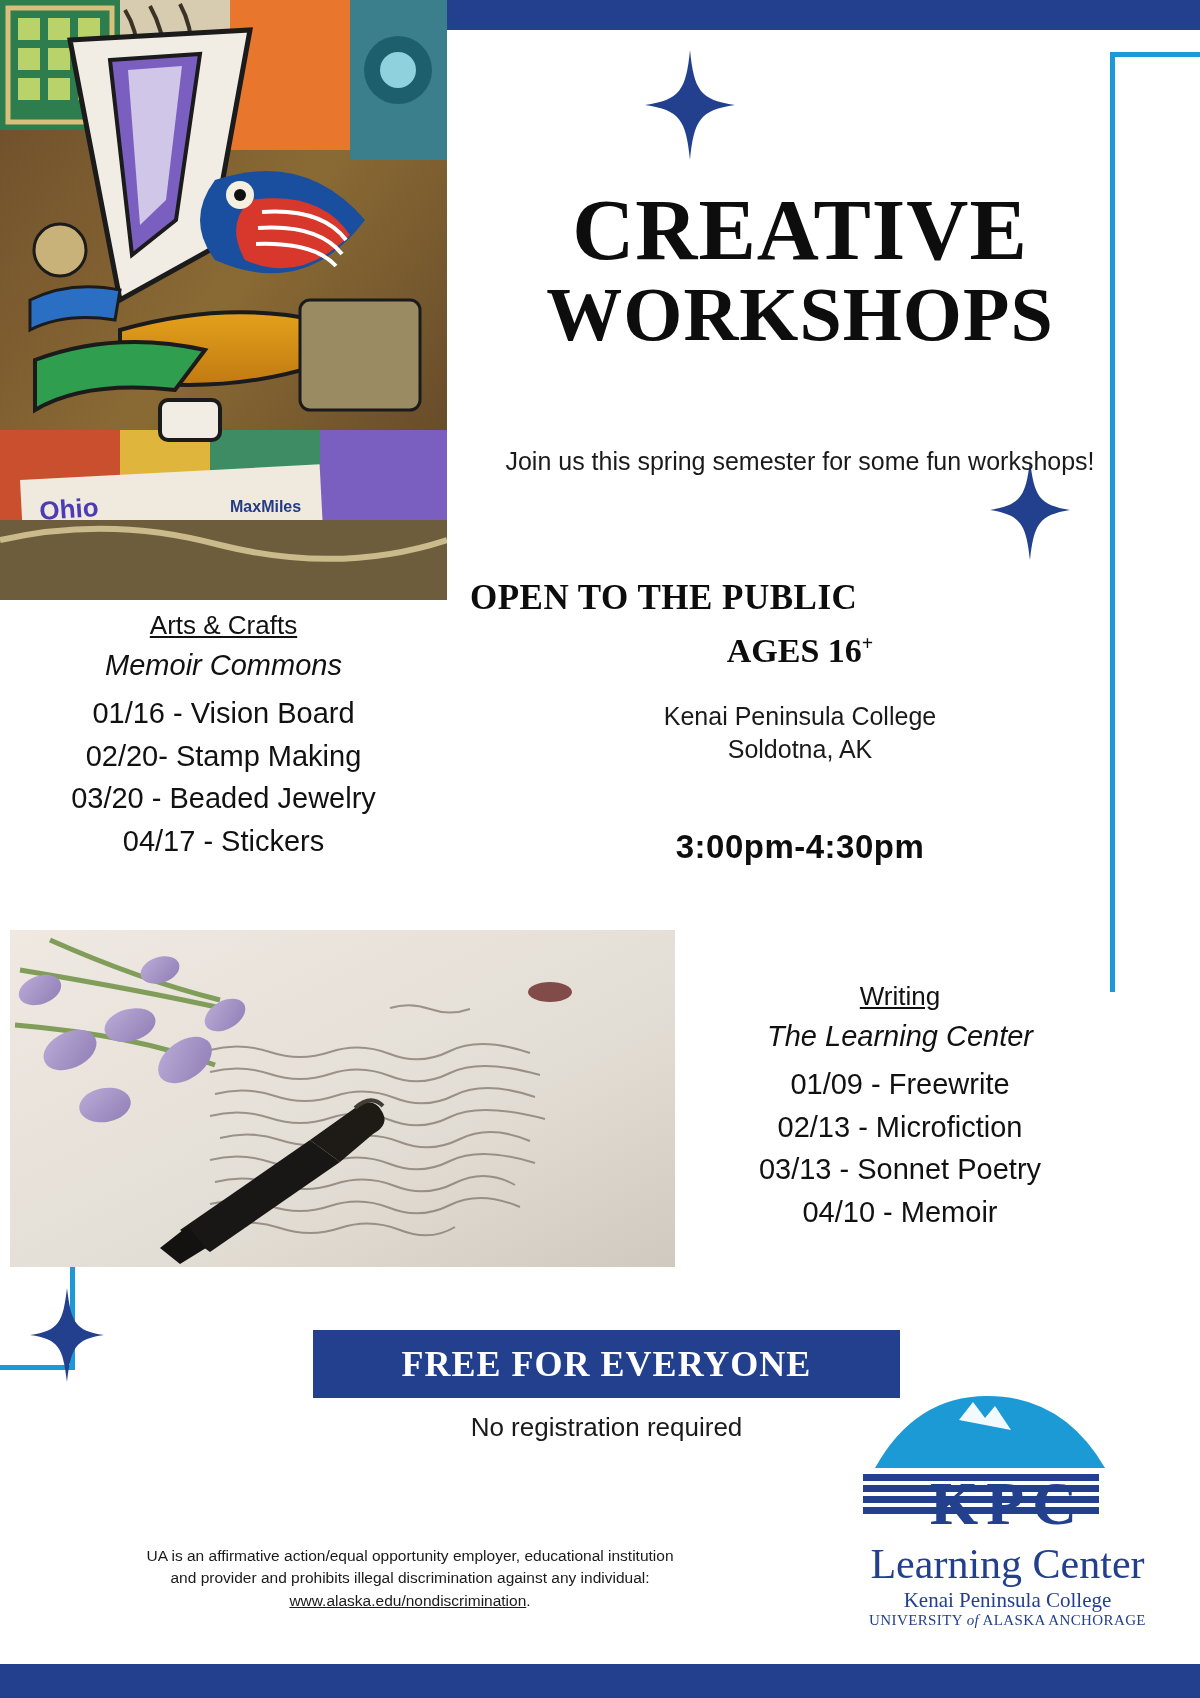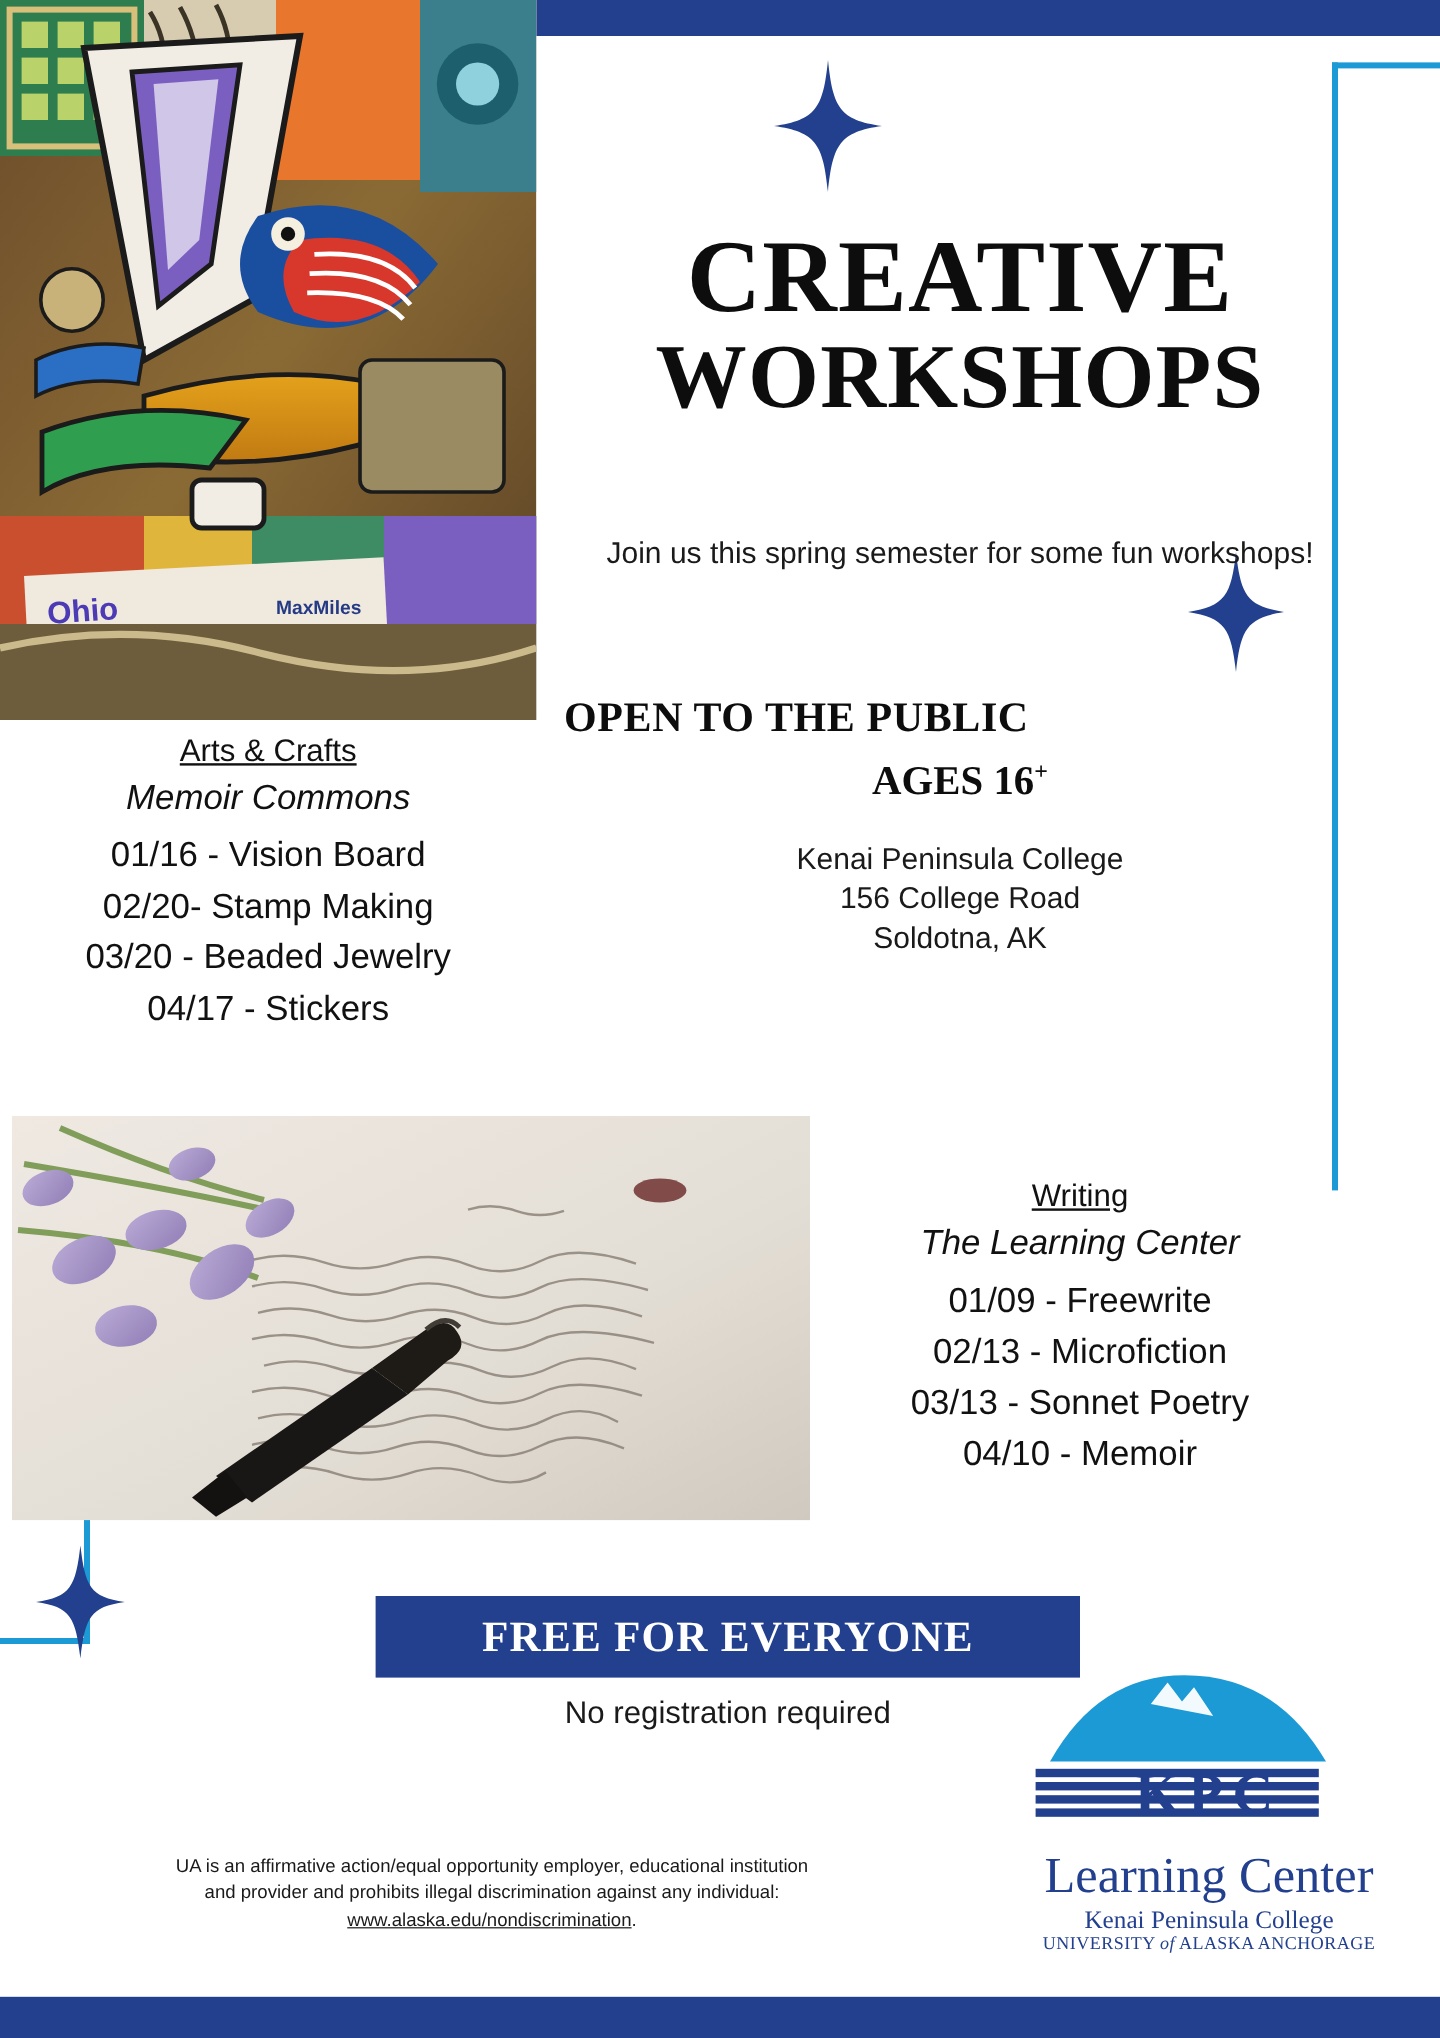--- a/index.html
+++ b/index.html
@@ -250,21 +250,21 @@
     height: 230px;
   }
   .logo-kpc-text {
     position: absolute;
     left: 0;
     top: 68px;
     width: 100%;
     text-align: center;
     font-family: "Liberation Serif", serif;
     font-weight: bold;
-    font-size: 47px;
+    font-size: 62px;
     letter-spacing: 8px;
     color: #23408e;
   }
   .logo-lc {
     position: absolute;
     left: 0;
     top: 140px;
     width: 100%;
     text-align: center;
     font-family: "Liberation Serif", serif;
@@ -398,24 +398,24 @@
 
   <div class="subtitle">Join us this spring semester for some fun workshops!</div>
 
   <div class="open-public">OPEN TO THE PUBLIC</div>
   <div class="ages">
     <span>AGES 16</span><sup>+</sup>
   </div>
 
   <div class="address">
     <div>Kenai Peninsula College</div>
-    <div>156 College Road</div>
     <div>Soldotna, AK</div>
   </div>
 
+  <div class="time">3:00pm-4:30pm</div>
 
   <div class="arts-block">
     <div class="block-title">Arts &amp; Crafts</div>
     <div class="block-venue">Memoir Commons</div>
     <div class="block-item">01/16 - Vision Board</div>
     <div class="block-item">02/20- Stamp Making</div>
     <div class="block-item">03/20 - Beaded Jewelry</div>
     <div class="block-item">04/17 - Stickers</div>
   </div>
 

